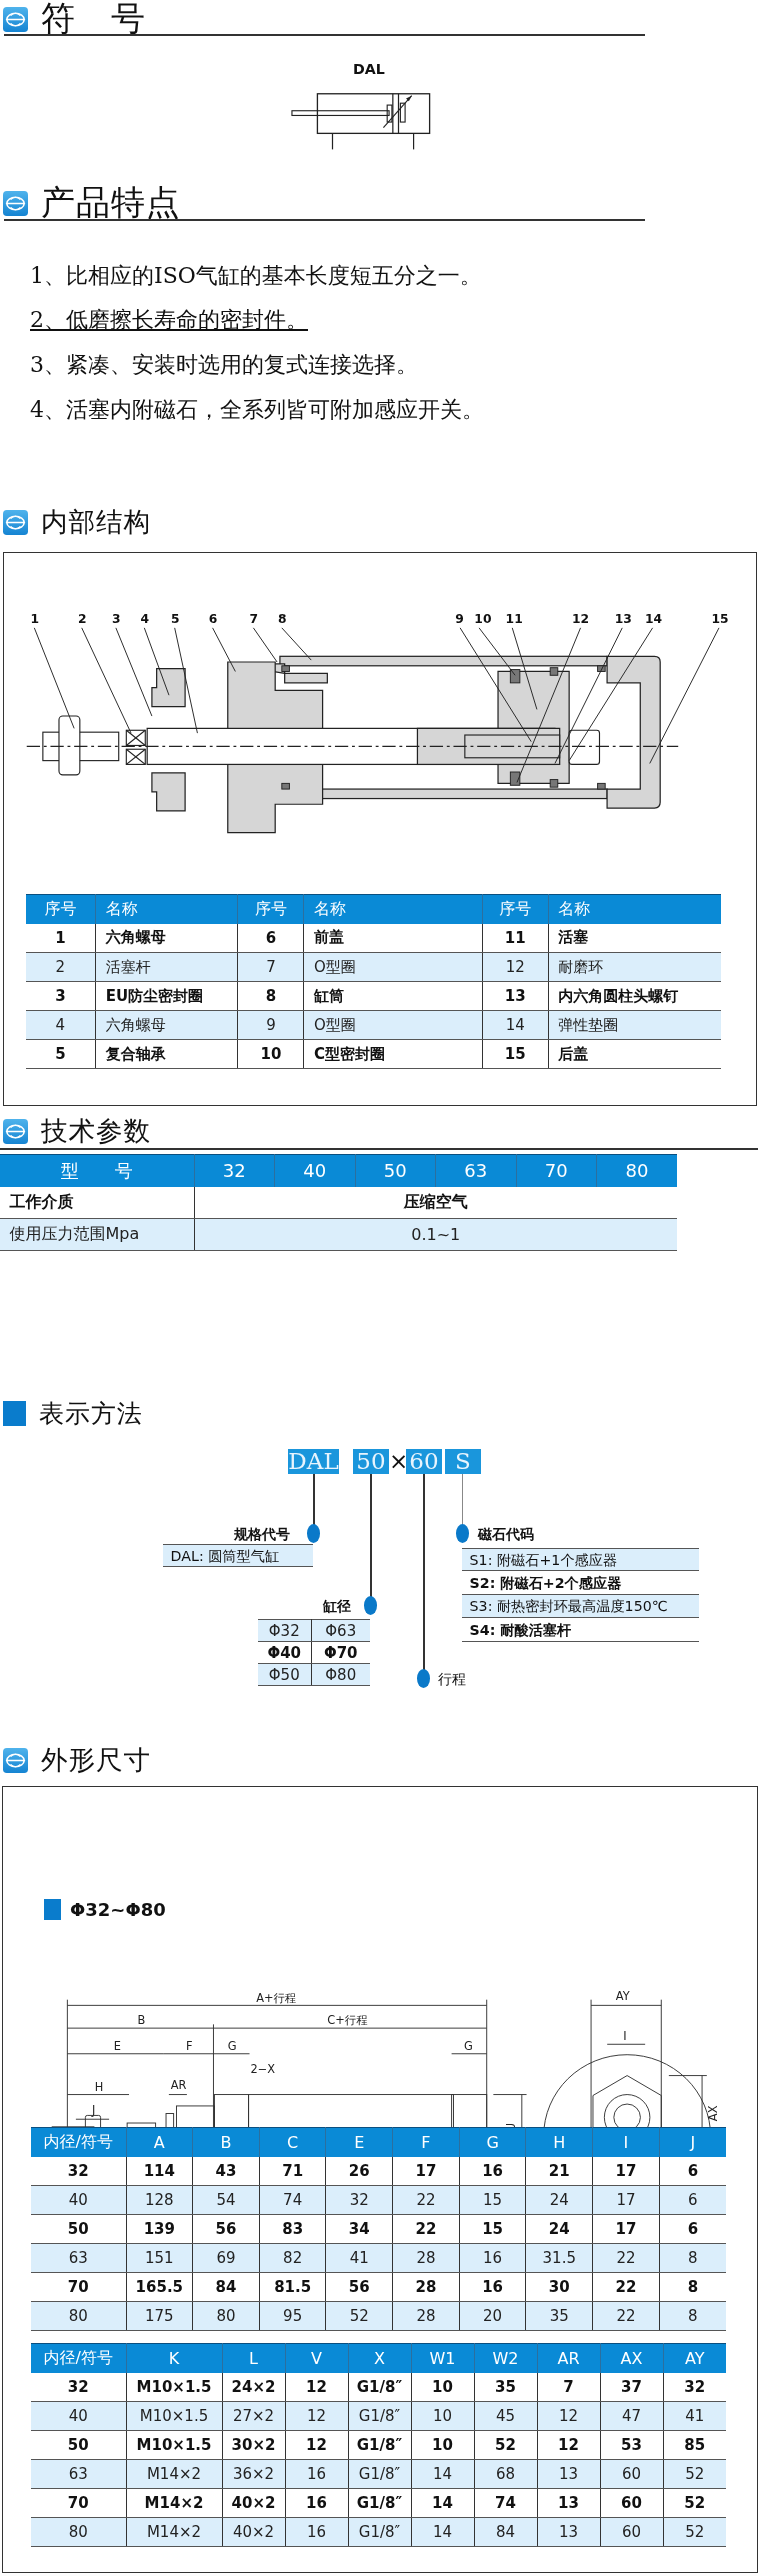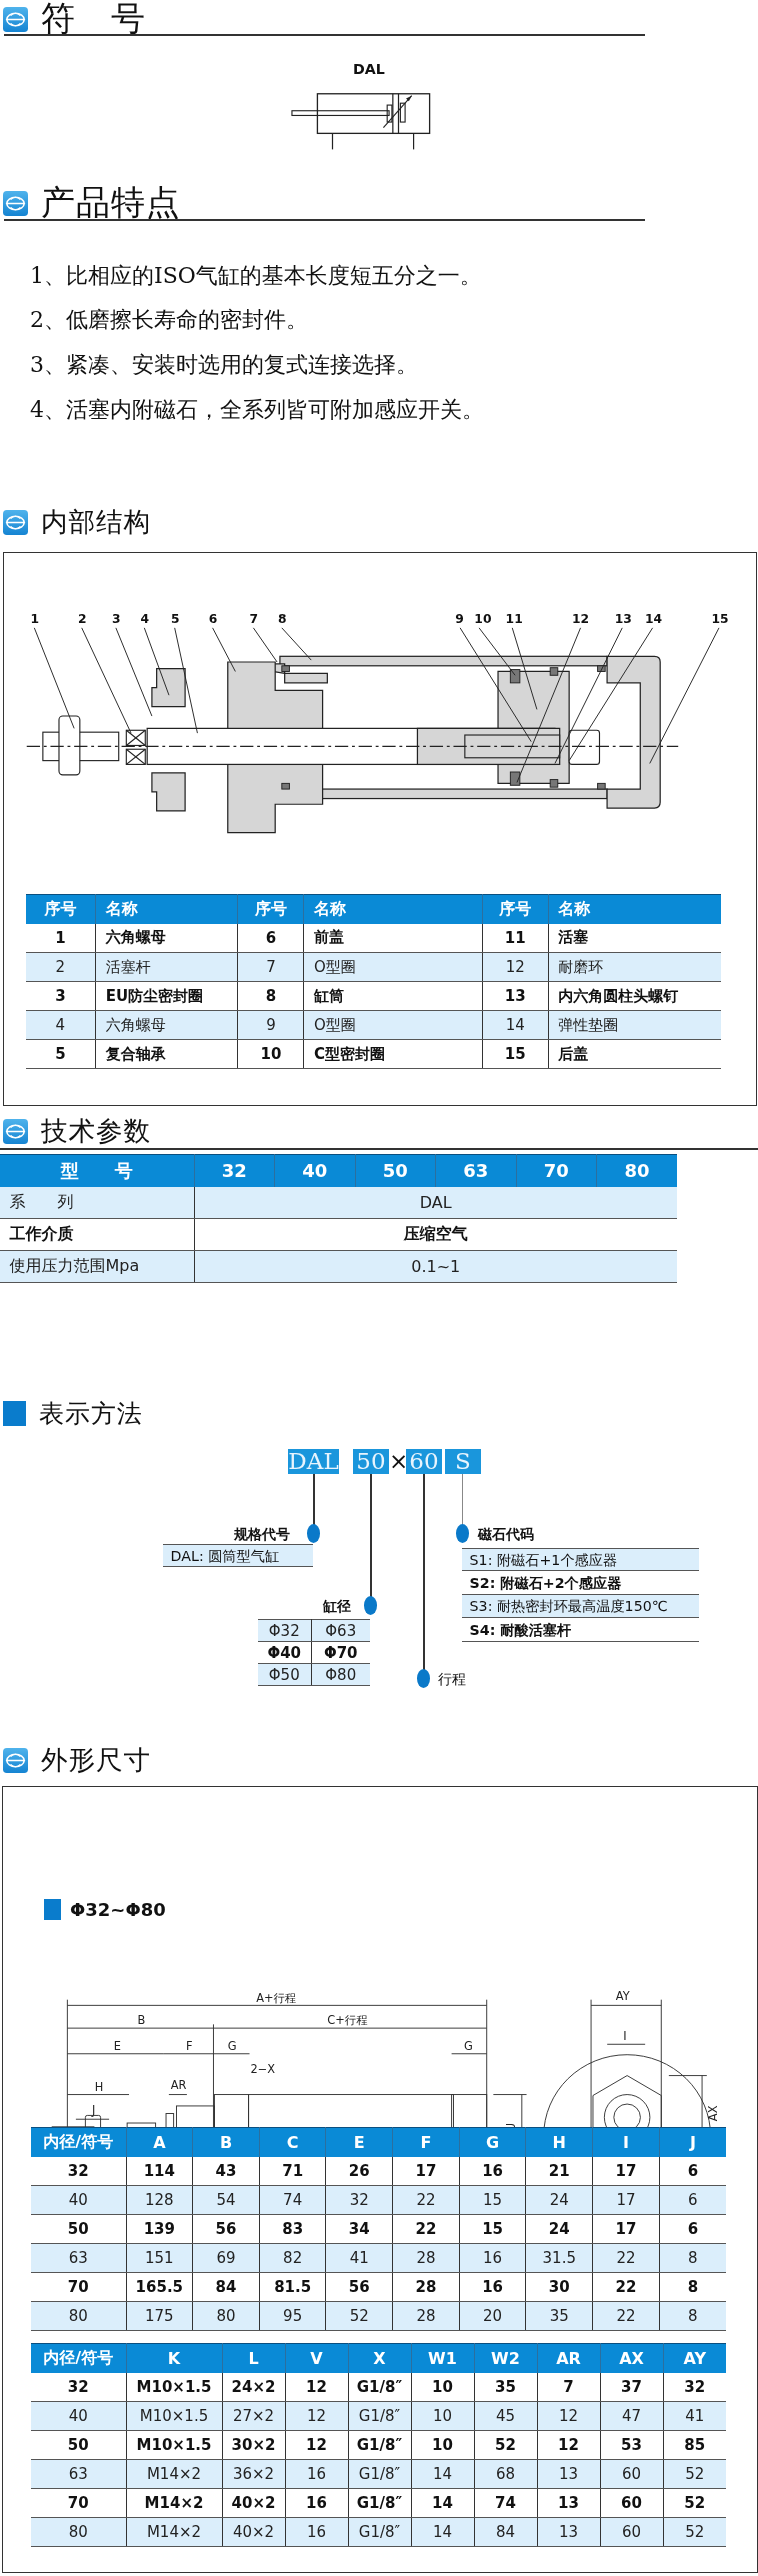--- a/index.html
+++ b/index.html
@@ -17,21 +17,21 @@
   .sec-square { width: 23px; height: 25px; background: #0a7ccc; margin-left: 2.8px; }
 
   
   .feature { position: absolute; left: 30px; font-family: "DejaVu Serif", "Liberation Serif", serif; font-size: 22px; color: #111; }
 
   
   .frame { position: absolute; border: 1.9px solid #333; background: #fff; }
 
   
   table { border-collapse: collapse; position: absolute; table-layout: fixed; }
-  th { background: #0a8ad6; color: #fff; font-weight: bold; font-size: 16px; height: 29px; border-right: 0.9px solid #2c6f9e; border-top: 1.9px solid #0a4f80; }
+  th { background: #0a8ad6; color: #fff; font-weight: normal; font-size: 16px; height: 29px; border-right: 0.9px solid #2c6f9e; border-top: 1.9px solid #0a4f80; }
   th:last-child { border-right: none; }
   td { height: 29px; font-size: 15px; border-right: 0.9px solid #333; border-bottom: 1.4px solid #555; text-align: center; color: #111; }
   td:last-child { border-right: none; }
   tr.alt td { background: #dbeefb; color: #222; font-weight: normal; }
   tr.bold td { font-weight: bold; }
   .parts td.name, .parts th.name { text-align: left; padding-left: 9.5px; }
   .parts th { text-align: left; padding-left: 9.5px; }
   .parts th.num { text-align: center; padding-left: 0; }
 
   .params th { font-size: 18px; height: 32px; }
@@ -90,21 +90,21 @@
   <div class="sec-icon">
       <svg width="25" height="25" viewBox="0 0 26 26">
         <use href="#logo-glyph"></use>
       </svg>
     </div>
   <div class="sec-title">产品特点</div>
 </div>
 <div class="sec-line" style="top:219px;width:641px;"></div>
 
 <div class="feature" style="top:261px;">1、比相应的ISO气缸的基本长度短五分之一。</div>
-<div class="feature" style="top:305px;">2、低磨擦长寿命的密封件。</div>
+<div class="feature" style="top:305px;text-decoration:underline;">2、低磨擦长寿命的密封件。</div>
 <div class="feature" style="top:350px;">3、紧凑、安装时选用的复式连接选择。</div>
 <div class="feature" style="top:395px;text-align:center;">4、活塞内附磁石，全系列皆可附加感应开关。</div>
 
 <div class="sec-head" style="top:503px;">
   <div class="sec-icon">
       <svg width="25" height="25" viewBox="0 0 26 26">
         <use href="#logo-glyph"></use>
       </svg>
     </div>
   <div class="sec-title sans">内部结构</div>
@@ -283,24 +283,20 @@
     <th>型　　号</th>
     <th>32</th>
         <th>40</th>
     <th>50</th>
         <th>63</th>
     <th>70</th>
         <th>80</th>
   </tr>
     </thead>
   <tbody>
-    <tr class="alt">
-        <td class="label">系　　列</td>
-        <td colspan="6">DAL</td>
-      </tr>
     <tr class="bold">
         <td class="label">工作介质</td>
         <td colspan="6">压缩空气</td>
       </tr>
     <tr class="alt">
         <td class="label">使用压力范围Mpa</td>
         <td colspan="6">0.1~1</td>
       </tr>
   </tbody>
 </table>

